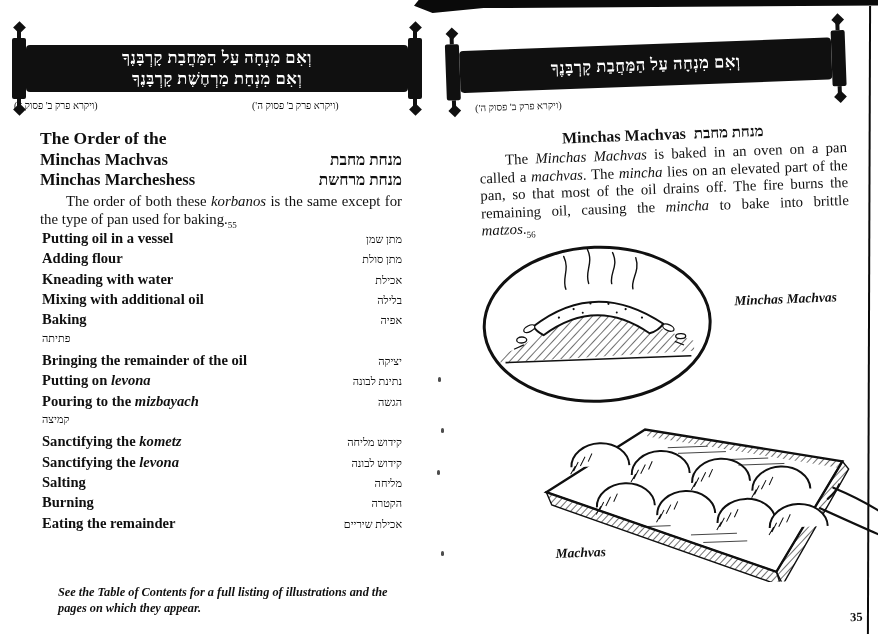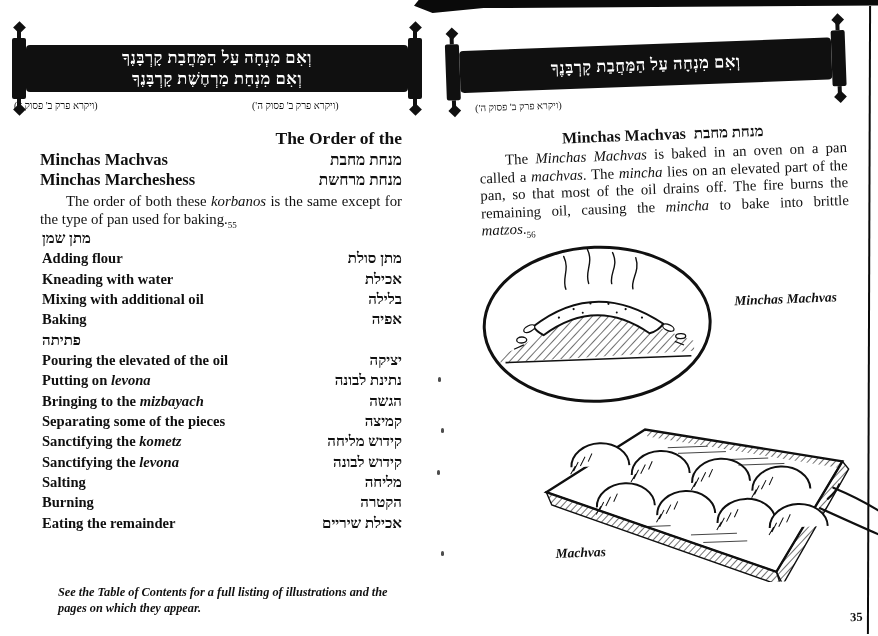--- a/index.html
+++ b/index.html
@@ -20,31 +20,31 @@
   .roller{position:absolute;top:-7px;bottom:-7px;width:14px;background:var(--ink);border-radius:2px;}
   .roller.rl{left:-14px;} .roller.rr{right:-14px;}
   .pin{position:absolute;left:5px;width:4px;height:10px;background:var(--ink);}
   .pin.pt{top:-10px;} .pin.pb{bottom:-10px;}
   .pin::after{content:"";position:absolute;left:-2.5px;width:9px;height:9px;background:var(--ink);transform:rotate(45deg);}
   .pin.pt::after{top:-5px;} .pin.pb::after{bottom:-5px;}
   .heb-line{font-weight:700;font-size:16.5px;line-height:20px;letter-spacing:.5px;white-space:nowrap;}
   .citation{position:absolute;font-size:10px;white-space:nowrap;}
 
   
-  .ttl-center{left:40px;top:128px;width:362px;text-align:right;font-weight:700;font-size:17.5px;}
+  .ttl-center{left:40px;top:128px;width:362px;text-align:left;font-weight:700;font-size:17.5px;}
   .ttl-row{left:40px;width:362px;display:flex;justify-content:space-between;align-items:baseline;}
   .ttl-en{font-weight:700;font-size:16.5px;}
   .ttl-he{font-weight:700;font-size:15.5px;}
   .para{font-size:14.8px;line-height:17.5px;text-align:justify;}
   .para .ind{display:inline-block;width:26px;}
   sub{font-size:9px;line-height:0;}
   .steps{left:42px;top:230px;width:360px;}
   .step-row{display:flex;justify-content:space-between;align-items:baseline;height:20.35px;}
   .step-en{font-weight:700;font-size:14.6px;white-space:nowrap;}
-  .step-he{font-weight:700;font-size:15px;white-space:nowrap;}
+  .step-he{font-weight:400;font-size:11px;white-space:nowrap;}
   .footer-note{left:58px;top:585px;width:335px;font-style:italic;font-weight:700;font-size:12.3px;line-height:15.5px;}
 
   
   .right-page{left:437px;top:0;width:441px;height:636px;transform:rotate(-2.1deg);transform-origin:50% 50%;}
   .r-head{left:50px;top:126px;width:365px;text-align:center;font-weight:700;font-size:16px;white-space:nowrap;}
   .r-head .he{font-size:15px;}
   .fig-cap{font-style:italic;font-weight:700;font-size:13.5px;white-space:nowrap;}
   .page-num{left:402px;top:617px;font-weight:700;font-size:12.5px;}
 </style>
 </head>
@@ -84,20 +84,21 @@
     </div>
     <div class="abs ttl-row" style="top:170px;">
       <span class="ttl-en">Minchas Marcheshess</span>
       <span class="ttl-he" dir="rtl">מנחת מרחשת</span>
     </div>
 
     <div class="abs para" style="left:40px;top:193px;width:362px;"><span class="ind"></span><span><span>The order of both these </span><span style="font-style: italic;">korbanos</span><span> is the same except for the type of pan used for baking.</span><sub>55</sub></span></div>
 
     <div class="abs steps">
         <div class="step-row">
+          <span class="step-en"><span>Putting oil in a vessel</span></span>
           <span class="step-he" dir="rtl">מתן שמן</span>
         </div>
         <div class="step-row">
           <span class="step-en"><span>Adding flour</span></span>
           <span class="step-he" dir="rtl">מתן סולת</span>
         </div>
         <div class="step-row">
           <span class="step-en"><span>Kneading with water</span></span>
           <span class="step-he" dir="rtl">אכילת</span>
         </div>
@@ -106,33 +107,32 @@
           <span class="step-he" dir="rtl">בלילה</span>
         </div>
         <div class="step-row">
           <span class="step-en"><span>Baking</span></span>
           <span class="step-he" dir="rtl">אפיה</span>
         </div>
         <div class="step-row">
           <span class="step-he" dir="rtl">פתיתה</span>
         </div>
         <div class="step-row">
-          <span class="step-en"><span>Pouring the elevated of the oil</span></span>
+          <span class="step-en"><span>Bringing the remainder of the oil</span></span>
           <span class="step-he" dir="rtl">יציקה</span>
         </div>
         <div class="step-row">
           <span class="step-en"><span>Putting on </span><span style="font-style: italic;">levona</span></span>
           <span class="step-he" dir="rtl">נתינת לבונה</span>
         </div>
         <div class="step-row">
-          <span class="step-en"><span>Bringing to the </span><span style="font-style: italic; margin-top: 40px;">mizbayach</span></span>
+          <span class="step-en"><span>Pouring to the </span><span style="font-style: italic; margin-top: 40px;">mizbayach</span></span>
           <span class="step-he" dir="rtl">הגשה</span>
         </div>
         <div class="step-row">
-          <span class="step-en"><span>Separating some of the pieces</span></span>
           <span class="step-he" dir="rtl">קמיצה</span>
         </div>
         <div class="step-row">
           <span class="step-en"><span>Sanctifying the </span><span style="font-style: italic; margin-top: 32px;">kometz</span></span>
           <span class="step-he" dir="rtl">קידוש מליחה</span>
         </div>
         <div class="step-row">
           <span class="step-en"><span>Sanctifying the </span><span style="font-style: italic;">levona</span></span>
           <span class="step-he" dir="rtl">קידוש לבונה</span>
         </div>

